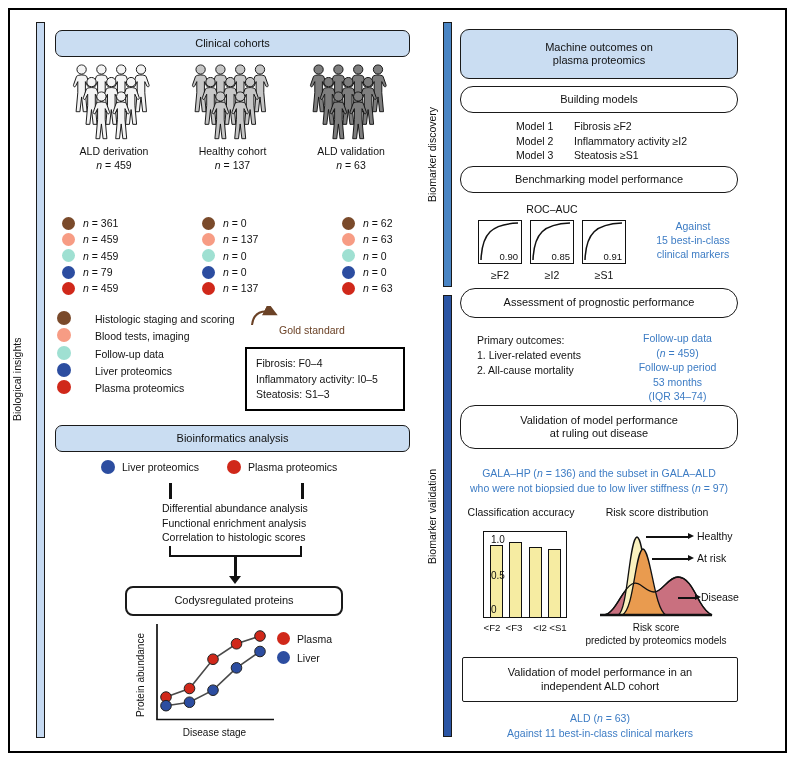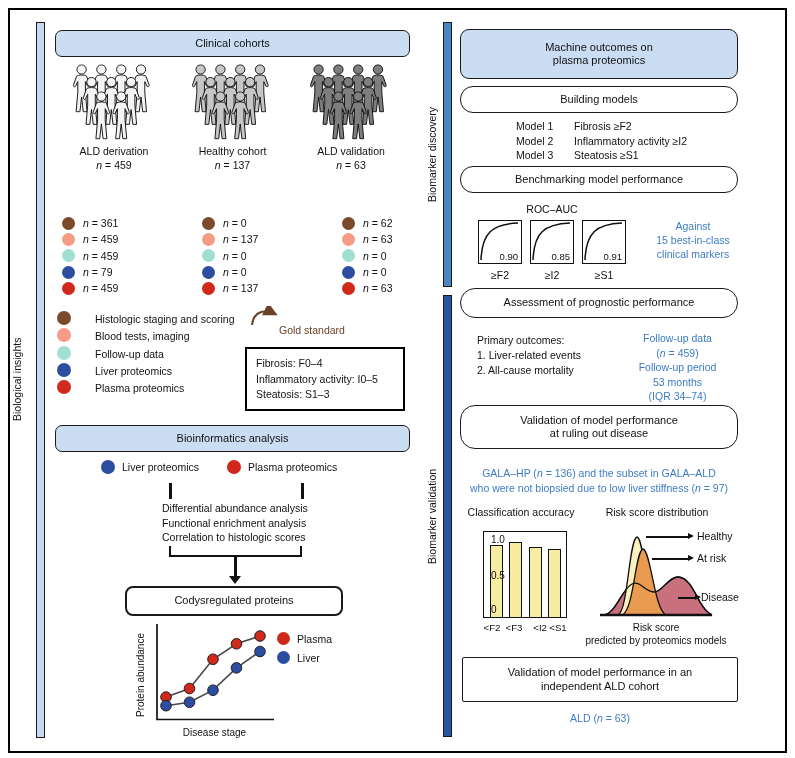--- a/index.html
+++ b/index.html
@@ -402,14 +402,15 @@
     <div>Risk score</div>
     <div>predicted by proteomics models</div>
   </div>
 
   <div class="panel" style="left:462px;top:657px;width:276px;height:45px;border-radius:2px">
     <span>Validation of model performance in an</span>
     <span>independent ALD cohort</span>
   </div>
   <div class="abs blue-note lines" style="left: 462px; top: 711px; width: 276px; line-height: 15px; color: rgb(61, 124, 196);">
     <div class="italic-n">ALD (<i>n</i> = 63)</div>
+    <div>Against 11 best-in-class clinical markers</div>
   </div>
 </div>
 
 </body></html>

